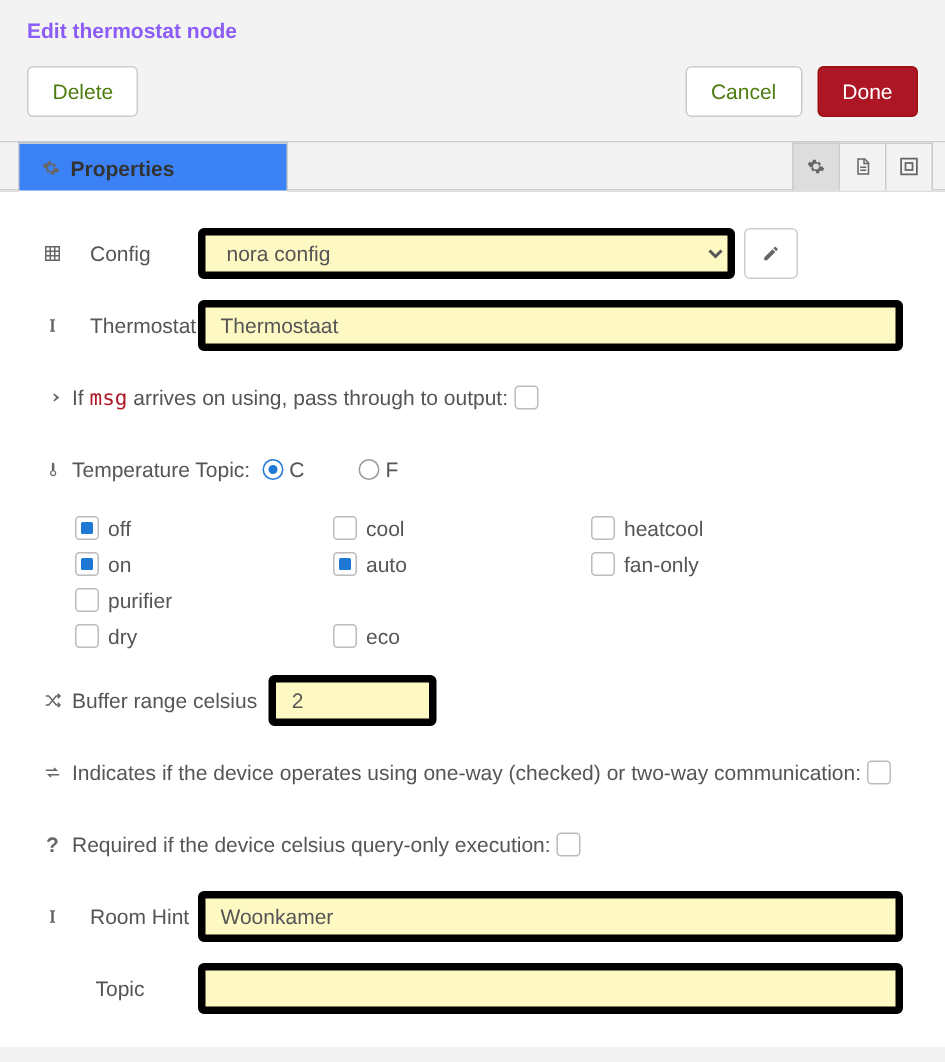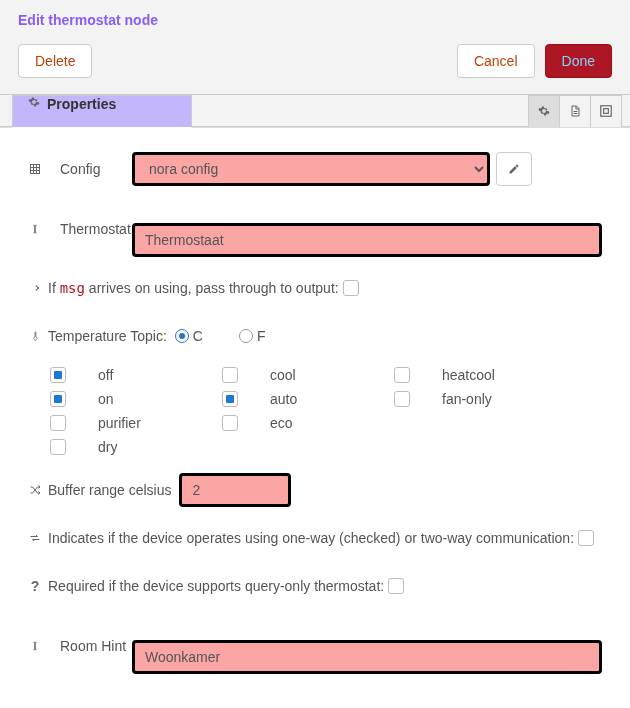--- a/index.html
+++ b/index.html
@@ -24,48 +24,49 @@
     align-items: center;
     border-bottom: 1px solid #ccc;
   }
   .spacer { flex: 1; }
   .btn {
     display: inline-block;
     padding: 8px 16px;
     border: 1px solid #ccc;
     border-radius: 4px;
     background: #fff;
-    color: #c2410c;
+    color: #4d7c0f;
     font-size: 14px;
     cursor: pointer;
   }
   .btn-done {
     background: #AD1625;
     border-color: #911;
-    color: #7dd3fc;
+    color: #ffffff;
     margin-left: 10px;
   }
   .body-area {
     background: #fff;
     border-top: 1px solid #ddd;
   }
   .tabs {
     display: flex;
     align-items: stretch;
     background: #f3f3f3;
     padding-left: 12px;
     padding-right: 8px;
     height: 32px;
     border-bottom: 1px solid #ccc;
   }
   .tab {
     display: flex;
+    align-items: center;
     gap: 6px;
     padding: 0 14px;
-    background: #c4b5fd;
+    background: #3b82f6;
     border: 1px solid #ccc;
     border-bottom: 1px solid #fff;
     font-weight: bold;
     color: #333;
     height: 33px;
     margin-bottom: -1px;
     min-width: 180px;
   }
   .tab-icons-right {
     margin-left: auto;
@@ -106,28 +107,28 @@
     color: #555;
   }
   .icon {
     display: inline-flex;
     width: 14px;
     color: #666;
     justify-content: center;
   }
   .input, .select {
     height: 34px;
-    border: 3px solid #000000;
+    border: 5px solid #000000;
     border-radius: 4px;
     padding: 0 10px;
     font-size: 14px;
     color: #555;
-    background: #fca5a5;
-  }
-  .input.flex { flex: 1; margin-top: 23px; }
+    background: #fef9c3;
+  }
+  .input.flex { flex: 1; }
   .select {
     flex: 1;
     appearance: auto;
     max-width: 358px;
   }
   .edit-btn {
     width: 36px;
     height: 34px;
     margin-left: 6px;
     border: 1px solid #ccc;
@@ -175,21 +176,21 @@
   .modes-grid {
     display: grid;
     grid-template-columns: repeat(3, 160px);
     gap: 8px 12px;
     margin-left: 18px;
     margin-top: 2px;
   }
   .mode {
     display: flex;
     align-items: center;
-    gap: 28px;
+    gap: 2px;
     color: #555;
   }
   .section-heading {
     display: flex;
     align-items: center;
     gap: 6px;
     margin-top: 6px;
     margin-bottom: 8px;
   }
   svg { display: block; }
@@ -335,27 +336,27 @@
           <span>auto</span>
         </div>
         <div class="mode">
           <span class="checkbox"></span>
           <span>fan-only</span>
         </div>
         <div class="mode">
           <span class="checkbox"></span>
           <span>purifier</span>
         </div>
+        <div class="mode" style="grid-column: 1;">
+          <span class="checkbox"></span>
+          <span>dry</span>
+        </div>
         <div class="mode">
           <span class="checkbox"></span>
           <span>eco</span>
-        </div>
-        <div class="mode" style="grid-column: 1;">
-          <span class="checkbox"></span>
-          <span>dry</span>
         </div>
       </div>
 
     <div class="row" style="margin-top:18px;">
       <span class="icon" style="margin-right:6px;">
         <svg width="12" height="12" viewBox="0 0 24 24" fill="none" stroke="currentColor" stroke-width="2">
             <path d="M3 6h4l10 12h4M3 18h4L17 6h4M19 3l3 3-3 3M19 15l3 3-3 3"></path>
           </svg>
       </span>
       <span class="inline-text">Buffer range celsius</span>
@@ -367,21 +368,21 @@
         <svg width="12" height="12" viewBox="0 0 24 24" fill="none" stroke="currentColor" stroke-width="2">
             <path d="M3 9h14l-3-3M21 15H7l3 3"></path>
           </svg>
       </span>
       <span class="inline-text">Indicates if the device operates using one-way (checked) or two-way communication:</span>
       <span class="checkbox"></span>
     </div>
 
     <div class="row">
       <span class="icon" style="margin-right:6px;font-weight:bold;">?</span>
-      <span class="inline-text">Required if the device supports query-only thermostat:</span>
+      <span class="inline-text">Required if the device celsius query-only execution:</span>
       <span class="checkbox"></span>
     </div>
 
     <div class="row" style="margin-top:8px;">
       <div class="label">
         <span class="icon">
           <svg width="10" height="14" viewBox="0 0 24 24" fill="none" stroke="currentColor" stroke-width="2">
               <path d="M8 3h3v18H8M16 3h-3v18h3"></path>
             </svg>
         </span>

